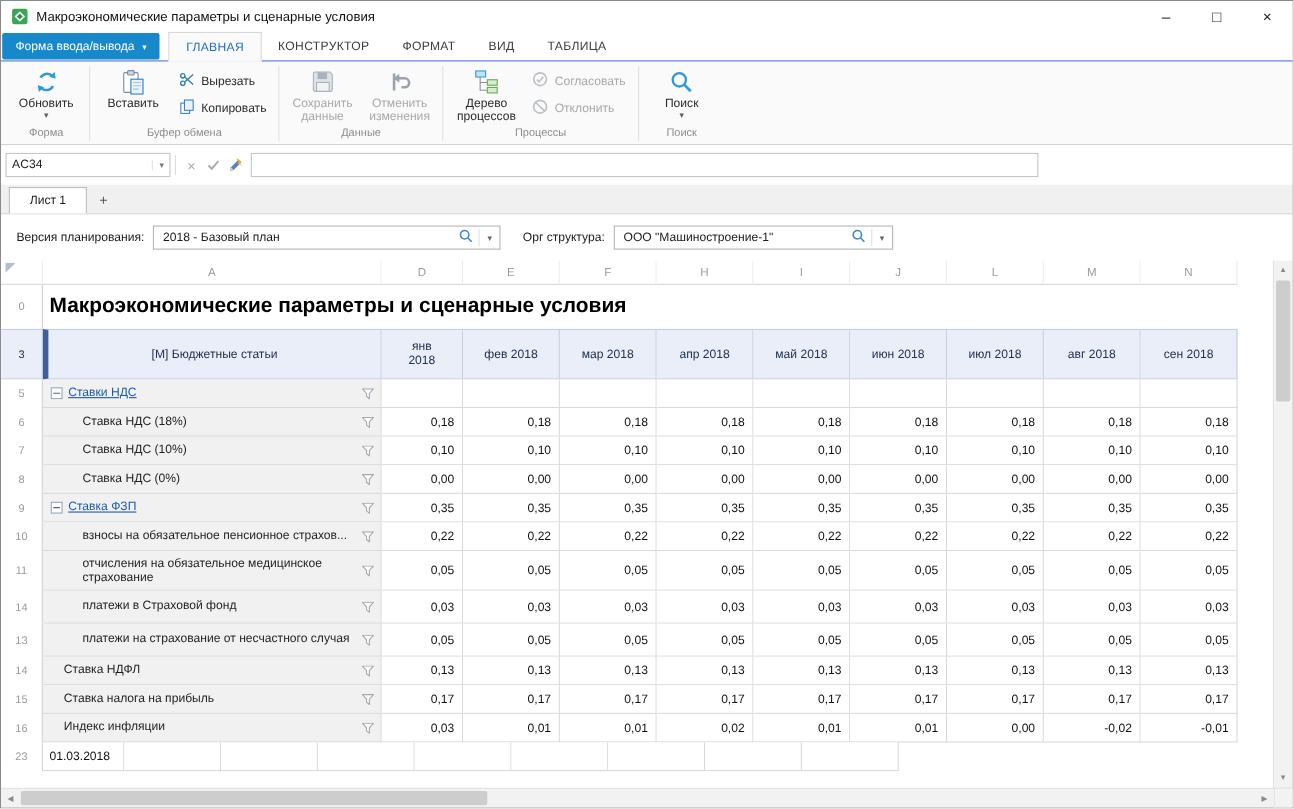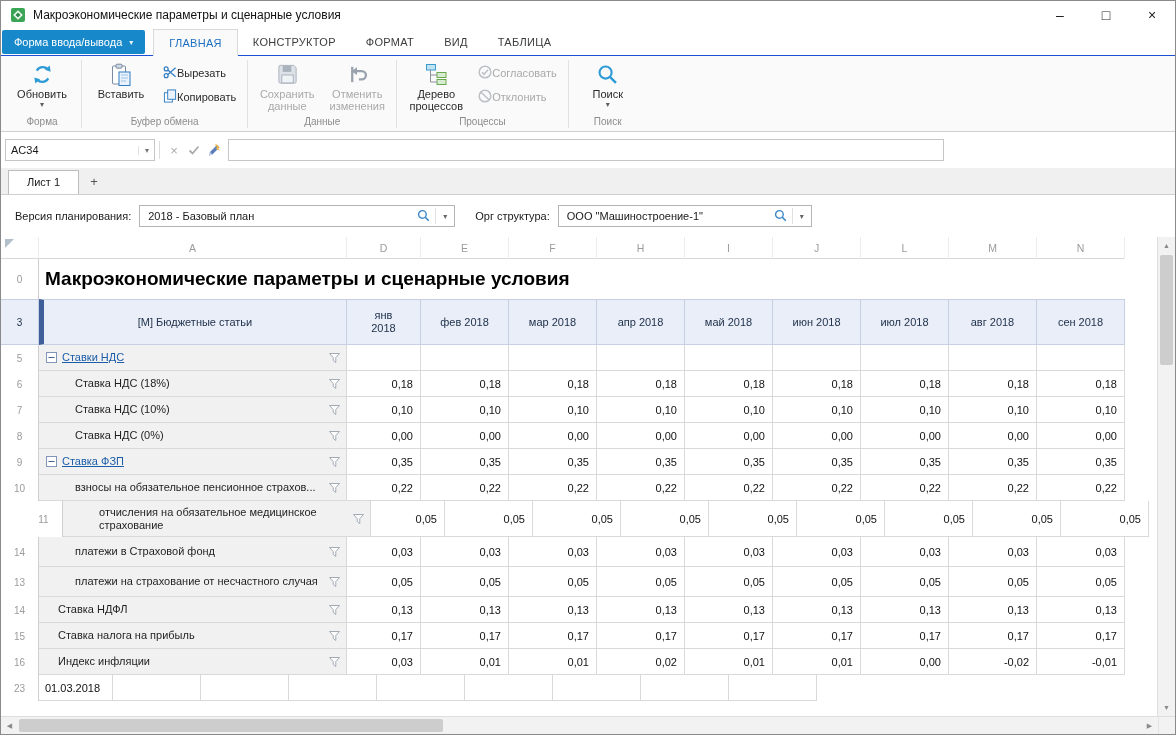--- a/index.html
+++ b/index.html
@@ -24,21 +24,21 @@
   
   .ribbon{flex:0 0 76px;display:flex;background:#fafafa;border-bottom:1px solid #d0d0d0;padding:1px 0 0 2px}
   .rgroup{display:flex;flex-direction:column}
   .rbtns{flex:1;display:flex;align-items:flex-start;padding:2px 5px 0 5px;gap:2px}
   .rgroup-label{height:16px;font-size:10px;color:#8c8c8c;text-align:center;line-height:13px}
   .rsep{width:1px;background:#e1e1e1;margin:3px 0}
   .btn-large{width:68px;display:flex;flex-direction:column;align-items:center;font-size:11px;color:#2b2b2b;padding:2px 1px 0 1px;line-height:12px;text-align:center}
   .btn-large .ric{height:27px;display:flex;align-items:center;justify-content:center}
   .btn-large .chev{color:#5f5f5f;font-size:8px;line-height:8px;margin-top:1px}
   .rstack{display:flex;flex-direction:column;padding-top:2px}
-  .btn-small{display:flex;align-items:center;font-size:11px;color:#2b2b2b;padding:4px 6px}
+  .btn-small{display:flex;align-items:center;gap:6px;font-size:11px;color:#2b2b2b;padding:4px 6px}
   .btn-large.dis,.btn-small.dis{color:#a9a9a9}
 
   
   .formula{flex:0 0 36px;display:flex;align-items:center;padding:0 4px;background:#fff}
   .namebox{width:150px;height:22px;border:1px solid #c6c6c6;background:#fff;display:flex;align-items:center;font-size:11px;padding:0 5px}
   .namebox .ref{flex:1}
   .nb-chev{font-size:8px;color:#777;padding-left:6px;border-left:1px solid #e2e2e2}
   .fdiv{width:1px;height:18px;background:#dcdcdc;margin:0 4px}
   .fico{width:20px;display:flex;align-items:center;justify-content:center;color:#ababab;font-size:13px}
   .formula-input{flex:1;max-width:716px;height:22px;border:1px solid #c6c6c6;margin-left:4px;font-size:11px;padding:0 5px;font-family:"Liberation Sans",sans-serif;outline:none}
@@ -493,21 +493,21 @@
           <div class="gcell dval" style="width: 74px;">0,22</div>
           <div class="gcell dval" style="width: 88px;">0,22</div>
           <div class="gcell dval" style="width: 88px;">0,22</div>
           <div class="gcell dval" style="width: 88px;">0,22</div>
           <div class="gcell dval" style="width: 88px;">0,22</div>
           <div class="gcell dval" style="width: 88px;">0,22</div>
           <div class="gcell dval" style="width: 88px;">0,22</div>
           <div class="gcell dval" style="width: 88px;">0,22</div>
           <div class="gcell dval" style="width: 88px;">0,22</div>
         </div>
-        <div class="grow drow child" style="height: 36px; margin-left: 24px;">
+        <div class="grow drow child" style="height: 36px;">
           <div class="gcell gutter">11</div>
           <div class="gcell dlabel" style="width: 308px;">
             <div class="labinner">
               <div class="labtext">отчисления на обязательное медицинское страхование</div>
             </div>
             <div class="filtericon">
               <svg width="11" height="10" viewBox="0 0 11 10">
                 <path d="M0.5 0.5h10L6.8 4.6v4.9L4.2 7.4V4.6z" fill="#fff" stroke="#9aa3ad"></path>
               </svg>
             </div>

